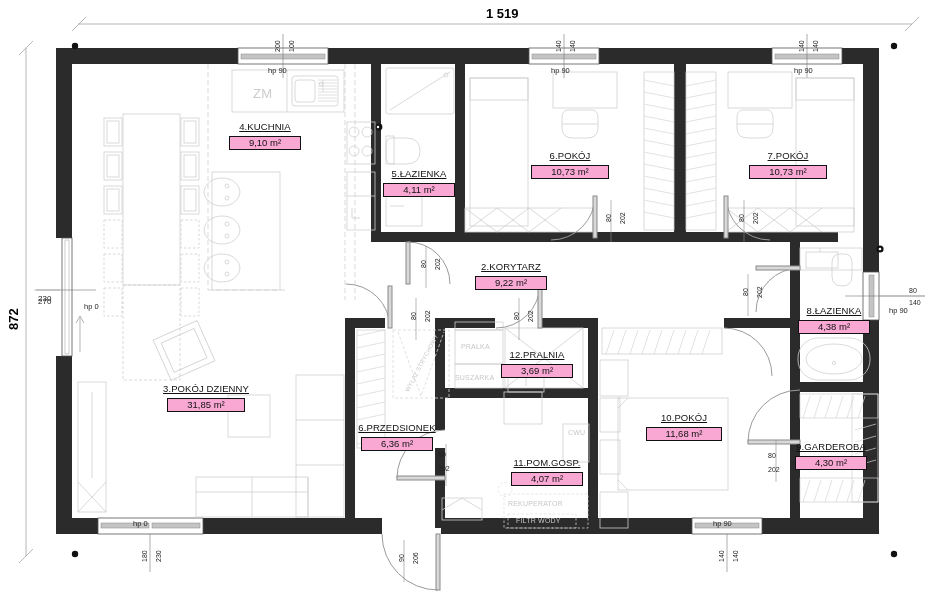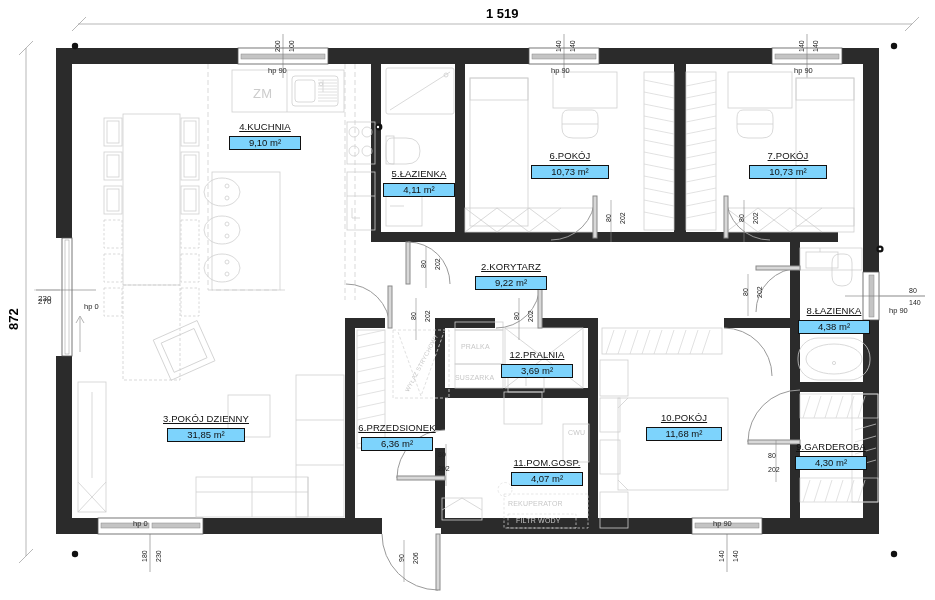--- a/index.html
+++ b/index.html
@@ -3,21 +3,21 @@
 <meta charset="utf-8">
 <style>
   html,body{margin:0;padding:0;background:#ffffff;}
   body{width:935px;height:600px;overflow:hidden;
        font-family:"Liberation Sans","DejaVu Sans",sans-serif;color:#111;}
   #stage{position:relative;width:935px;height:600px;}
   svg{position:absolute;left:0;top:0;}
   .roomlabel{position:absolute;text-align:center;white-space:nowrap;text-decoration:underline;}
   .roomlabel .nm{font-size:9.5px;letter-spacing:.1px;color:#111;line-height:11px;}
   .roomlabel .ar{font-size:9.5px;color:#111;border:1px solid #111;
-                 display:inline-block;padding:0 19px;line-height:12px;background:#7dd3fc;margin-top:1px;}
+                 display:inline-block;padding:0 19px;line-height:12px;background:#f9a8d4;margin-top:1px;}
   .dimtxt{position:absolute;font-size:8px;color:#222;white-space:nowrap;}
   .bigdim{position:absolute;font-size:13px;font-weight:bold;color:#000;white-space:nowrap;}
   .bigdim.vert{transform-origin:0 0;transform:rotate(-90deg);}
   .furnlbl{position:absolute;font-size:7px;color:#c8c8c8;white-space:nowrap;letter-spacing:.2px;}
   .hp{position:absolute;font-size:7.5px;color:#222;white-space:nowrap;}
   .dimfrac{position:absolute;font-size:7px;color:#222;white-space:nowrap;}
   .dimfrac.vert{transform-origin:0 0;transform:rotate(-90deg);}
 </style>
 </head>
 <body>
@@ -493,21 +493,21 @@
 <div class="dimtxt" style="left:38px; top:294px;">230</div>
 
 <div class="roomlabel" style="left:337px; top:422px; width:120px;">
   <div class="nm">6.PRZEDSIONEK</div>
   <div><span class="ar">6,36 m²</span></div>
 </div>
 <div class="roomlabel" style="left:451px; top:261px; width:120px;">
   <div class="nm">2.KORYTARZ</div>
   <div><span class="ar">9,22 m²</span></div>
 </div>
-<div class="roomlabel" style="left:136px; top:383px; width:140px;margin-top:30px;">
+<div class="roomlabel" style="left:136px; top:383px; width:140px;">
   <div class="nm">3.POKÓJ DZIENNY</div>
   <div><span class="ar">31,85 m²</span></div>
 </div>
 <div class="roomlabel" style="left:205px; top:121px; width:120px;">
   <div class="nm">4.KUCHNIA</div>
   <div><span class="ar">9,10 m²</span></div>
 </div>
 <div class="roomlabel" style="left:364px; top:168px; width:110px;">
   <div class="nm">5.ŁAZIENKA</div>
   <div><span class="ar">4,11 m²</span></div>

